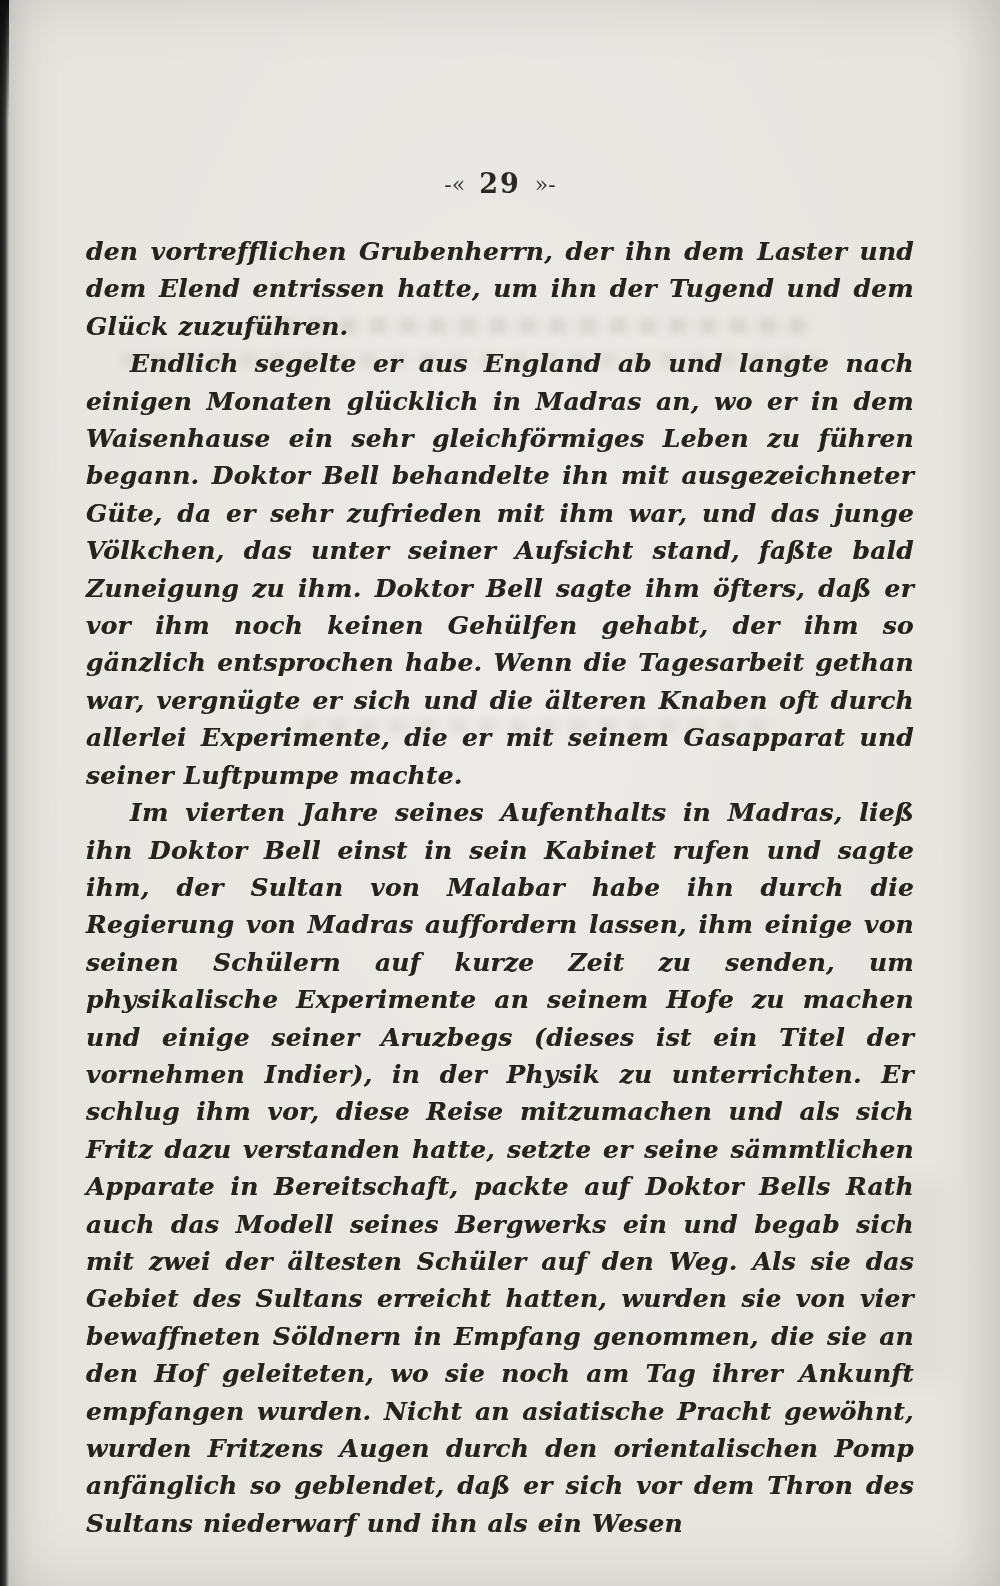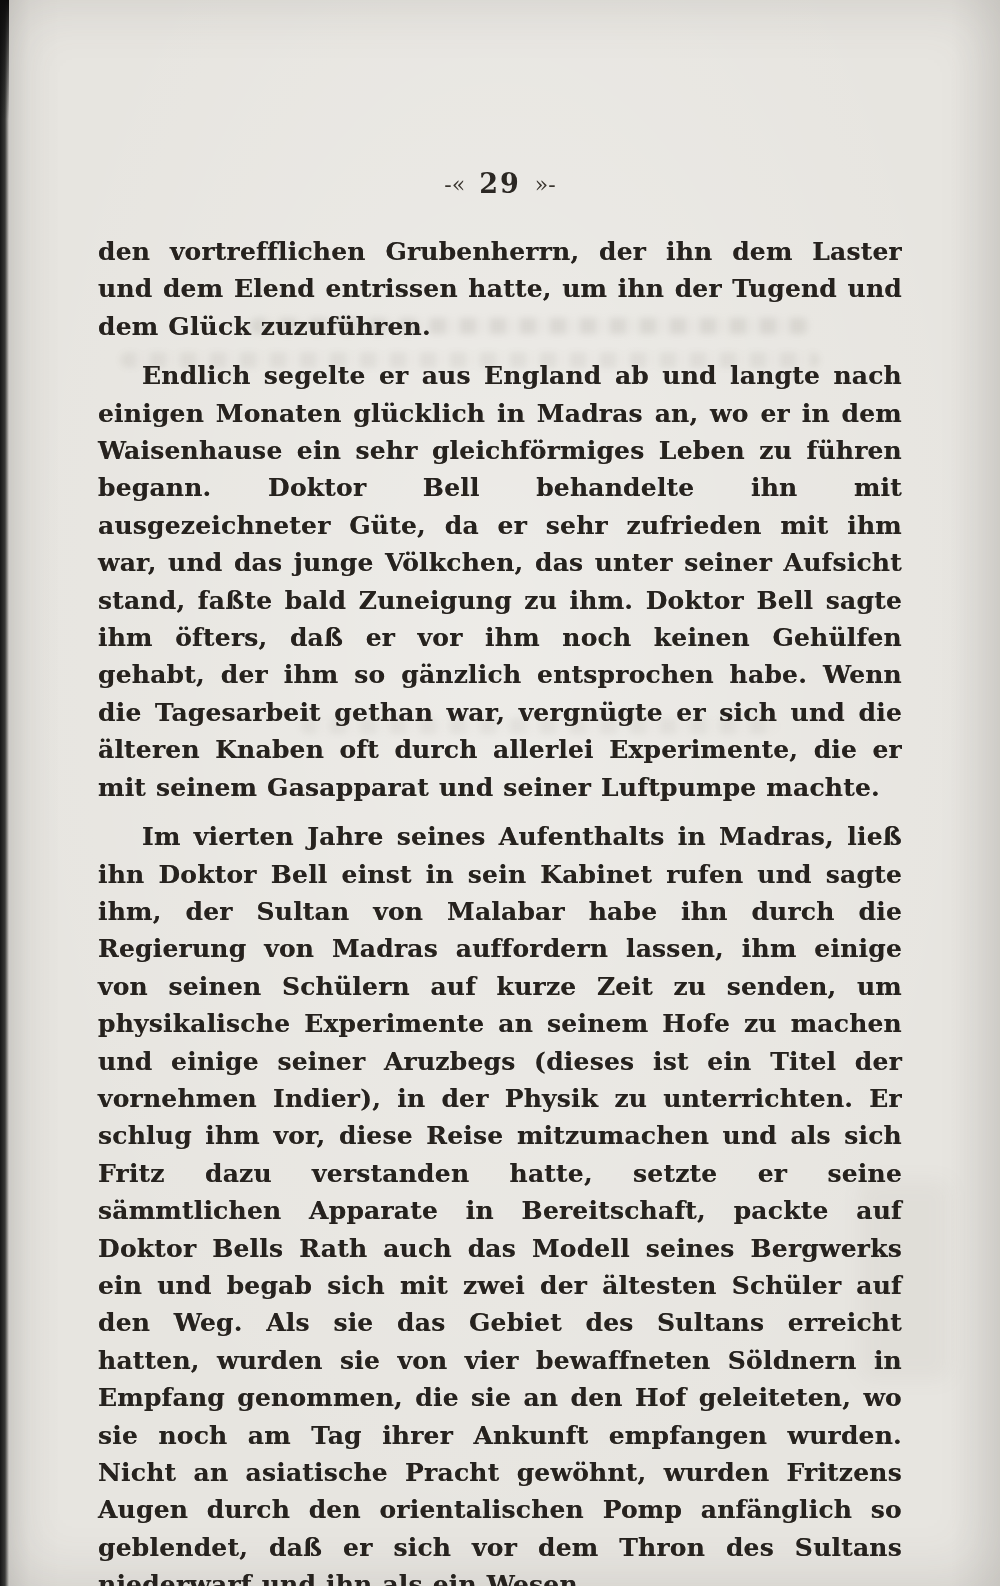--- a/index.html
+++ b/index.html
@@ -79,22 +79,23 @@
   .body-text {
     font-size: 25px;
     font-weight: bold;
     line-height: 37.4px;
     text-align: justify;
     letter-spacing: 0.2px;
     word-spacing: 1px;
     text-shadow: 0 0 0.5px rgba(38,34,30,0.55);
   }
   .body-text p {
-    margin: 12px;
+    margin: 0;
     text-indent: 44px;
+    font-style: italic;
   }
   .body-text p.no-indent {
     text-indent: 0;
   }
 </style>
 </head>
 <body>
 
 <div class="scan">
   <div class="binding-edge"></div>

